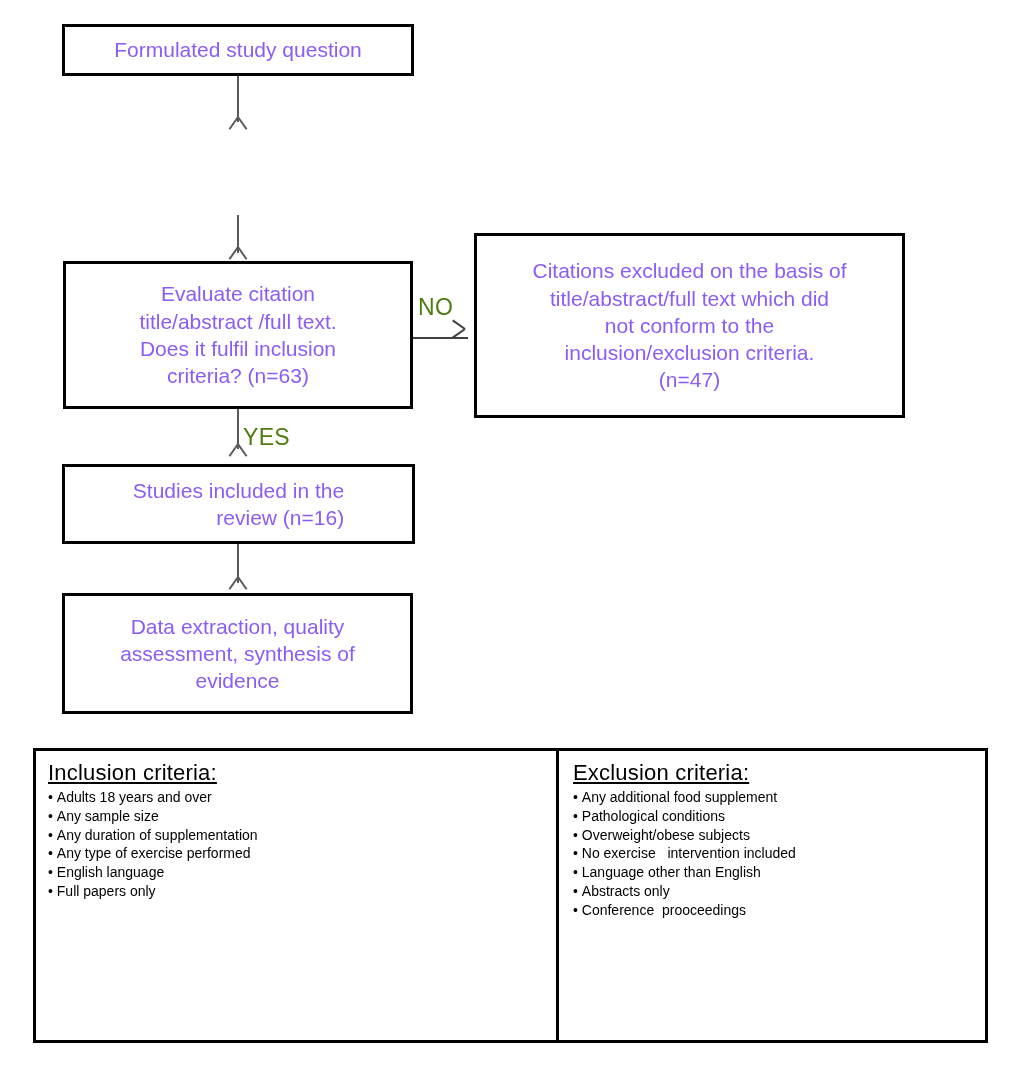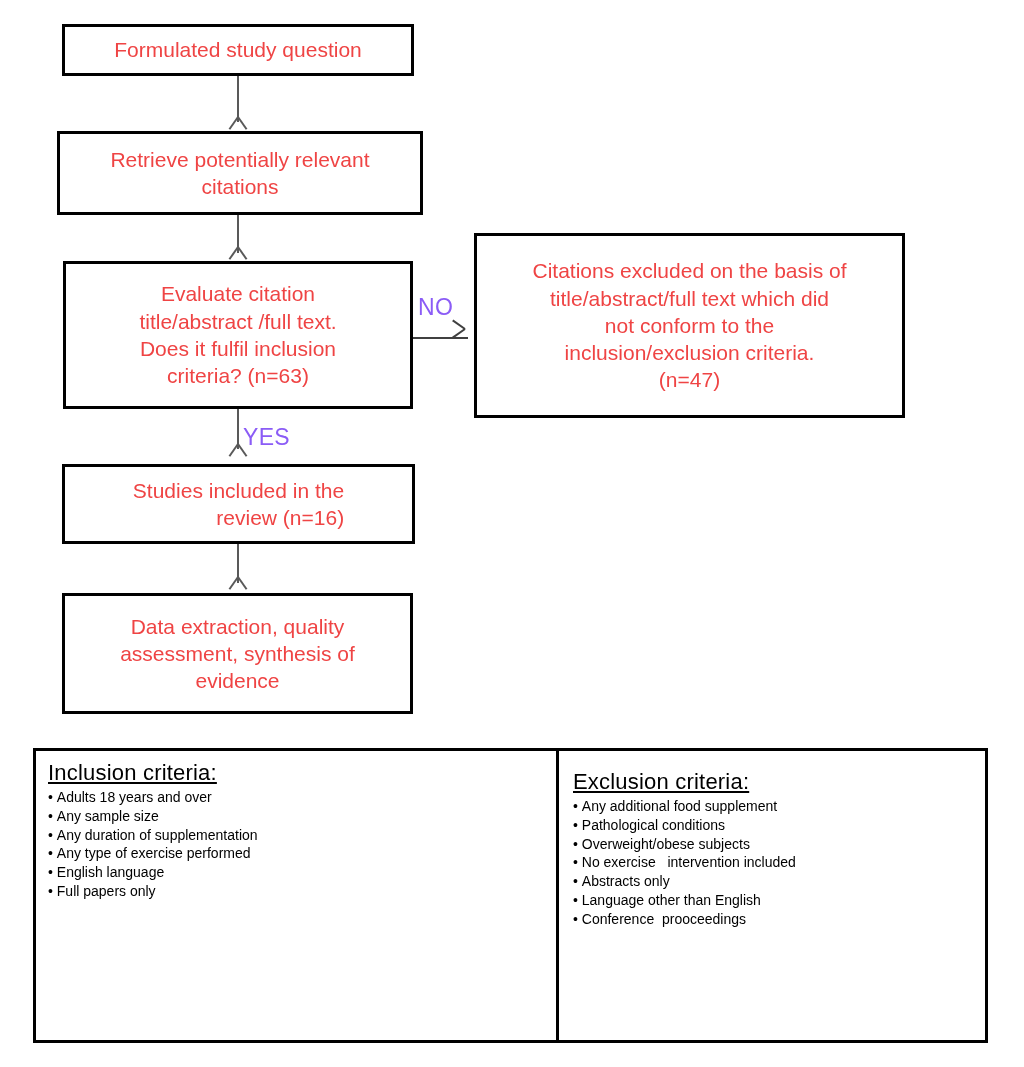--- a/index.html
+++ b/index.html
@@ -27,21 +27,21 @@
     position: absolute;
     box-sizing: border-box;
     border: 3px solid #000000;
     background: #ffffff;
     display: flex;
     align-items: center;
     justify-content: center;
     text-align: center;
     font-size: 21px;
     line-height: 1.30;
-    color: #ef4444;
+    color: #8b5cf6;
     padding: 2px 8px;
     white-space: pre-line;
   }
   #box-question  { left: 62px;  top: 24px;  width: 352px; height: 52px; }
   #box-retrieve  { left: 57px;  top: 131px; width: 366px; height: 84px; }
   #box-evaluate  { left: 63px;  top: 261px; width: 350px; height: 148px; }
   #box-excluded  { left: 474px; top: 233px; width: 431px; height: 185px; }
   #box-included  { left: 62px;  top: 464px; width: 353px; height: 80px; text-align: right; }
   #box-extract   { left: 62px;  top: 593px; width: 351px; height: 121px; }
 
@@ -85,21 +85,21 @@
     height: 15px;
     background: #404040;
     left: 5px;
   }
   .rhead::before { top: -1px; transform-origin: top center; transform: rotate(125deg); }
   .rhead::after  { top: -1px; transform-origin: top center; transform: rotate(55deg); }
 
   .edge-label {
     position: absolute;
     font-size: 23px;
-    color: #8b5cf6;
+    color: #4d7c0f;
     letter-spacing: 0.3px;
   }
   #label-no  { left: 418px; top: 294px; }
   #label-yes { left: 243px; top: 424px; }
 
   
   #criteria-table {
     position: absolute;
     left: 33px;
     top: 748px;
@@ -114,21 +114,20 @@
     box-sizing: border-box;
     padding: 9px 6px 6px 12px;
   }
   #criteria-col-inclusion {
     width: 523px;
     border-right: 3px solid #000000;
   }
   #criteria-col-exclusion {
     flex: 1;
     padding-left: 14px;
-    margin-top: 9px;
   }
   .criteria-heading {
     font-size: 22px;
     text-decoration: underline;
     margin-bottom: 2px;
     display: block;
     letter-spacing: 0.2px;
   }
   .criteria-list {
     list-style: none;
@@ -147,22 +146,20 @@
 </head>
 <body>
 
 <div id="canvas">
 
   <div class="fbox" id="box-question">Formulated study question</div>
 
   <div class="vline" style="left:237px; top:76px; height:46px;"></div>
   <div class="vhead" style="left:231px; top:118px;"></div>
 
-  <div class="fbox" id="box-retrieve">Retrieve potentially relevant
-citations</div>
 
   <div class="vline" style="left:237px; top:215px; height:38px;"></div>
   <div class="vhead" style="left:231px; top:248px;"></div>
 
   <div class="fbox" id="box-evaluate">Evaluate citation
 title/abstract /full text.
 Does it fulfil inclusion
 criteria? (n=63)</div>
 
   <div class="hline" style="left:413px; top:337px; width:55px;"></div>
@@ -203,21 +200,21 @@
       </ul>
     </div>
 
     <div class="criteria-col" id="criteria-col-exclusion">
       <span class="criteria-heading">Exclusion  criteria:</span>
       <ul class="criteria-list">
         <li>Any additional food supplement</li>
         <li>Pathological conditions</li>
         <li>Overweight/obese subjects</li>
         <li>No exercise   intervention included</li>
+        <li>Language other than English</li>
         <li>Abstracts only</li>
-        <li>Language other than English</li>
         <li>Conference  prooceedings</li>
       </ul>
     </div>
 
   </div>
 
 </div>
 
 </body></html>

